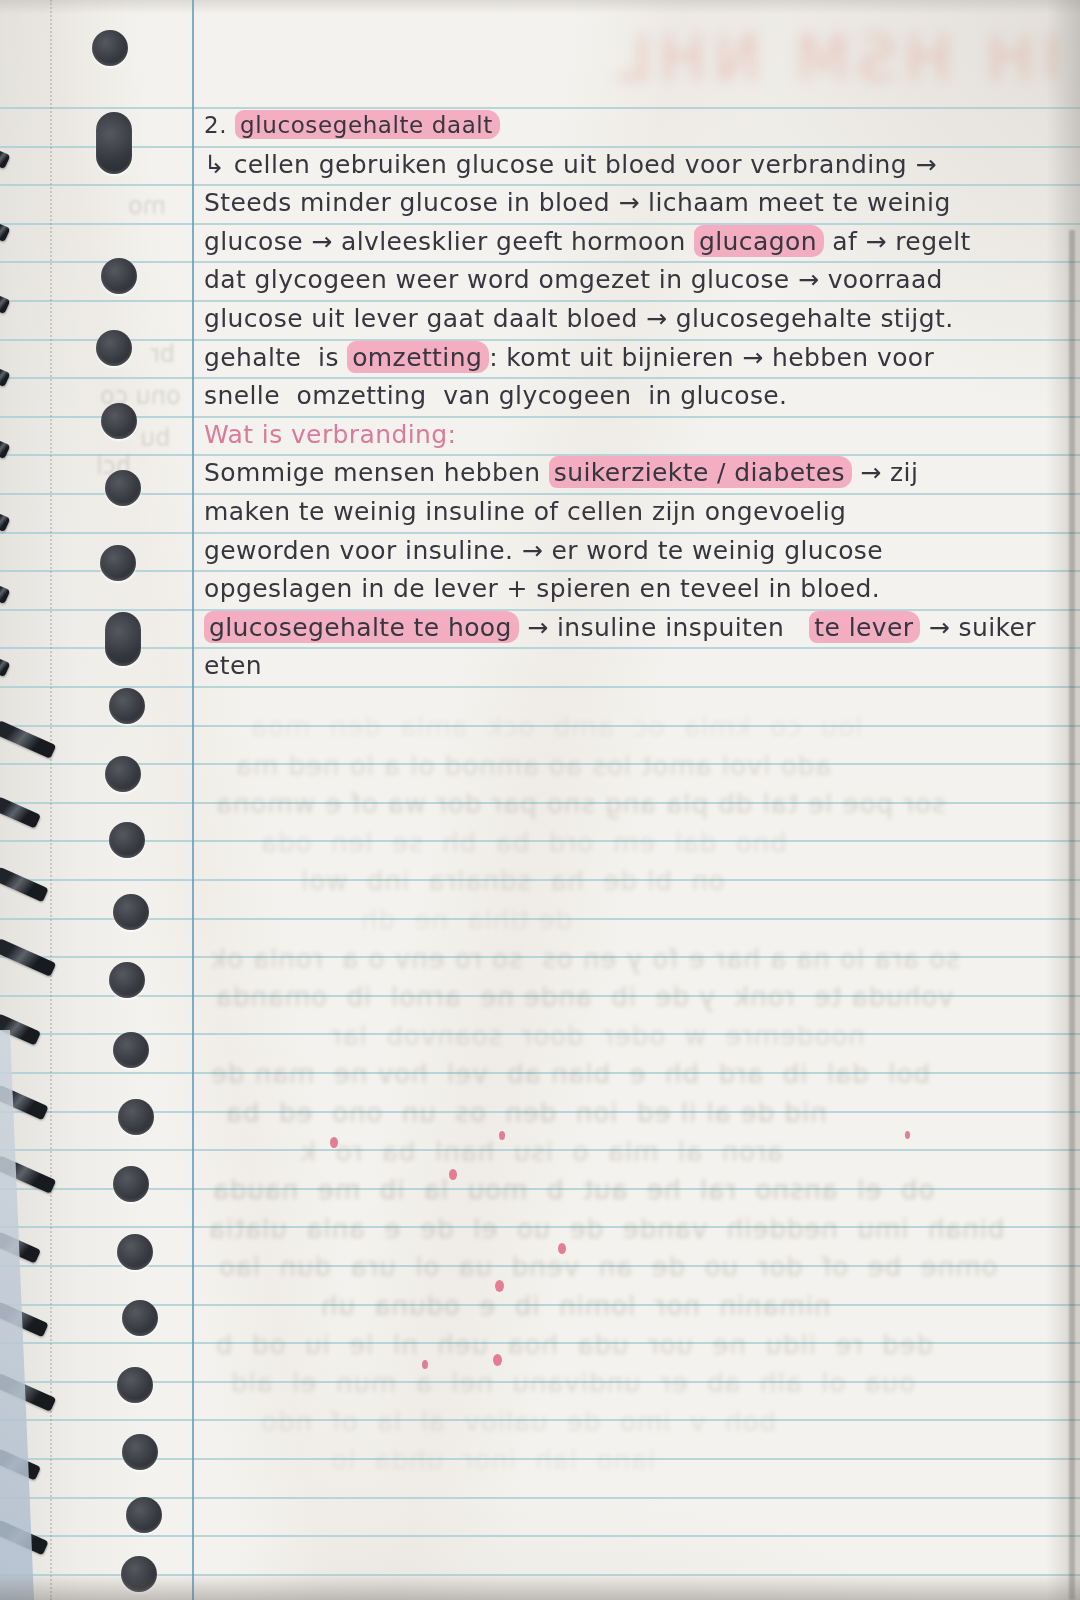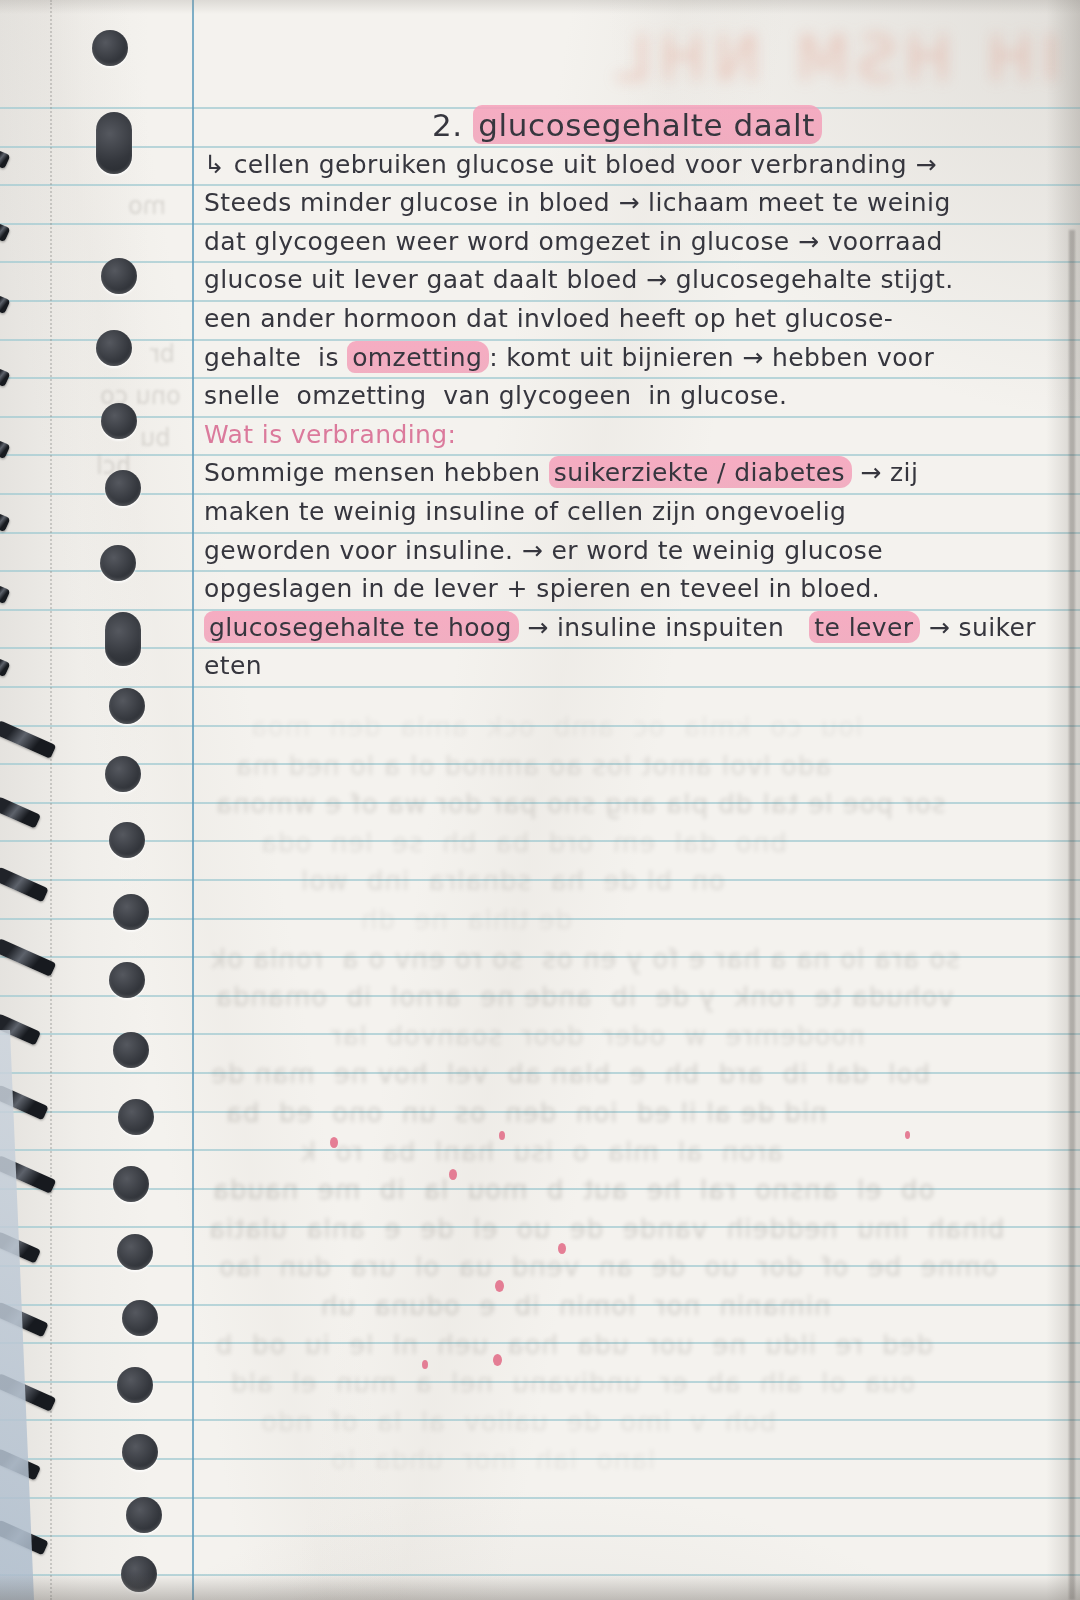--- a/index.html
+++ b/index.html
@@ -34,21 +34,21 @@
   .coil{position:absolute;left:-6px;height:15px;border-radius:4px;transform:rotate(24deg);
     background:linear-gradient(105deg, #202329 25%, #5d626b 45%, #171a1f 70%);
     box-shadow:1px 1px 2px rgba(0,0,0,0.25);}
   .under-page{position:absolute;left:0;top:1030px;bottom:0;width:34px;
     background:linear-gradient(to bottom, #ccd4dd, #aebdcd);
     clip-path:polygon(0 0, 10px 0, 34px 100%, 0 100%);opacity:.85;}
   
   .note{position:absolute;left:204px;top:104px;right:30px;color:var(--ink);
     font-size:25px;letter-spacing:.4px;}
   .note-line{height:38.6px;line-height:43px;white-space:pre;overflow:visible;}
-  .note-line.heading{font-size:31px;letter-spacing:.6px;text-align:center;}
+  .note-line.heading{font-size:23px;letter-spacing:.6px;}
   .seg{}
   .hl{background:linear-gradient(rgba(246,163,188,0.88), rgba(240,148,176,0.72));
     border-radius:9px 13px 12px 8px;padding:2px 7px 1px 5px;}
   .pen-pink{color:var(--pen);}
   
   .ghost-line{position:absolute;font-size:26px;letter-spacing:1px;color:#79746d;
     transform:scaleX(-1);filter:blur(2px);white-space:pre;}
   .ghost-frag{position:absolute;font-size:24px;color:#7b766f;opacity:.22;
     transform:scaleX(-1);filter:blur(1.6px);}
   .ghost-heading{position:absolute;left:420px;top:22px;width:640px;font-size:62px;
@@ -105,23 +105,23 @@
       <div class="ghost-frag" style="left: 150px; top: 340px;">br</div>
       <div class="ghost-frag" style="left: 100px; top: 382px;">onu co</div>
       <div class="ghost-frag" style="left: 140px; top: 424px;">bu</div>
       <div class="ghost-frag" style="left: 96px; top: 452px;">hcl</div>
     </div>
 
   <div class="note" id="note">
       <div class="note-line heading"><span class="seg">2. </span><span class="seg hl">glucosegehalte daalt</span></div>
       <div class="note-line"><span class="seg">↳ cellen gebruiken glucose uit bloed voor verbranding →</span></div>
       <div class="note-line"><span class="seg">Steeds minder glucose in bloed → lichaam meet te weinig</span></div>
+      <div class="note-line"><span class="seg">glucose → alvleesklier geeft hormoon </span><span class="seg hl">glucagon</span><span class="seg"> af → regelt</span></div>
       <div class="note-line"><span class="seg">dat glycogeen weer word omgezet in glucose → voorraad</span></div>
       <div class="note-line"><span class="seg">glucose uit lever gaat daalt bloed → glucosegehalte stijgt.</span></div>
-      <div class="note-line"><span class="seg">een ander hormoon dat invloed heeft op het glucose-</span></div>
       <div class="note-line"><span class="seg">gehalte  is </span><span class="seg hl">omzetting</span><span class="seg">: komt uit bijnieren → hebben voor</span></div>
       <div class="note-line"><span class="seg">snelle  omzetting  van glycogeen  in glucose.</span></div>
       <div class="note-line"><span class="seg pen-pink">Wat is verbranding:</span></div>
       <div class="note-line"><span class="seg">Sommige mensen hebben </span><span class="seg hl">suikerziekte / diabetes</span><span class="seg"> → zij</span></div>
       <div class="note-line"><span class="seg">maken te weinig insuline of cellen zijn ongevoelig</span></div>
       <div class="note-line"><span class="seg">geworden voor insuline. → er word te weinig glucose</span></div>
       <div class="note-line"><span class="seg">opgeslagen in de lever + spieren en teveel in bloed.</span></div>
       <div class="note-line"><span class="seg hl">glucosegehalte te hoog</span><span class="seg"> → insuline inspuiten   </span><span class="seg hl">te lever</span><span class="seg"> → suiker</span></div>
       <div class="note-line"><span class="seg">eten</span></div>
     </div>

